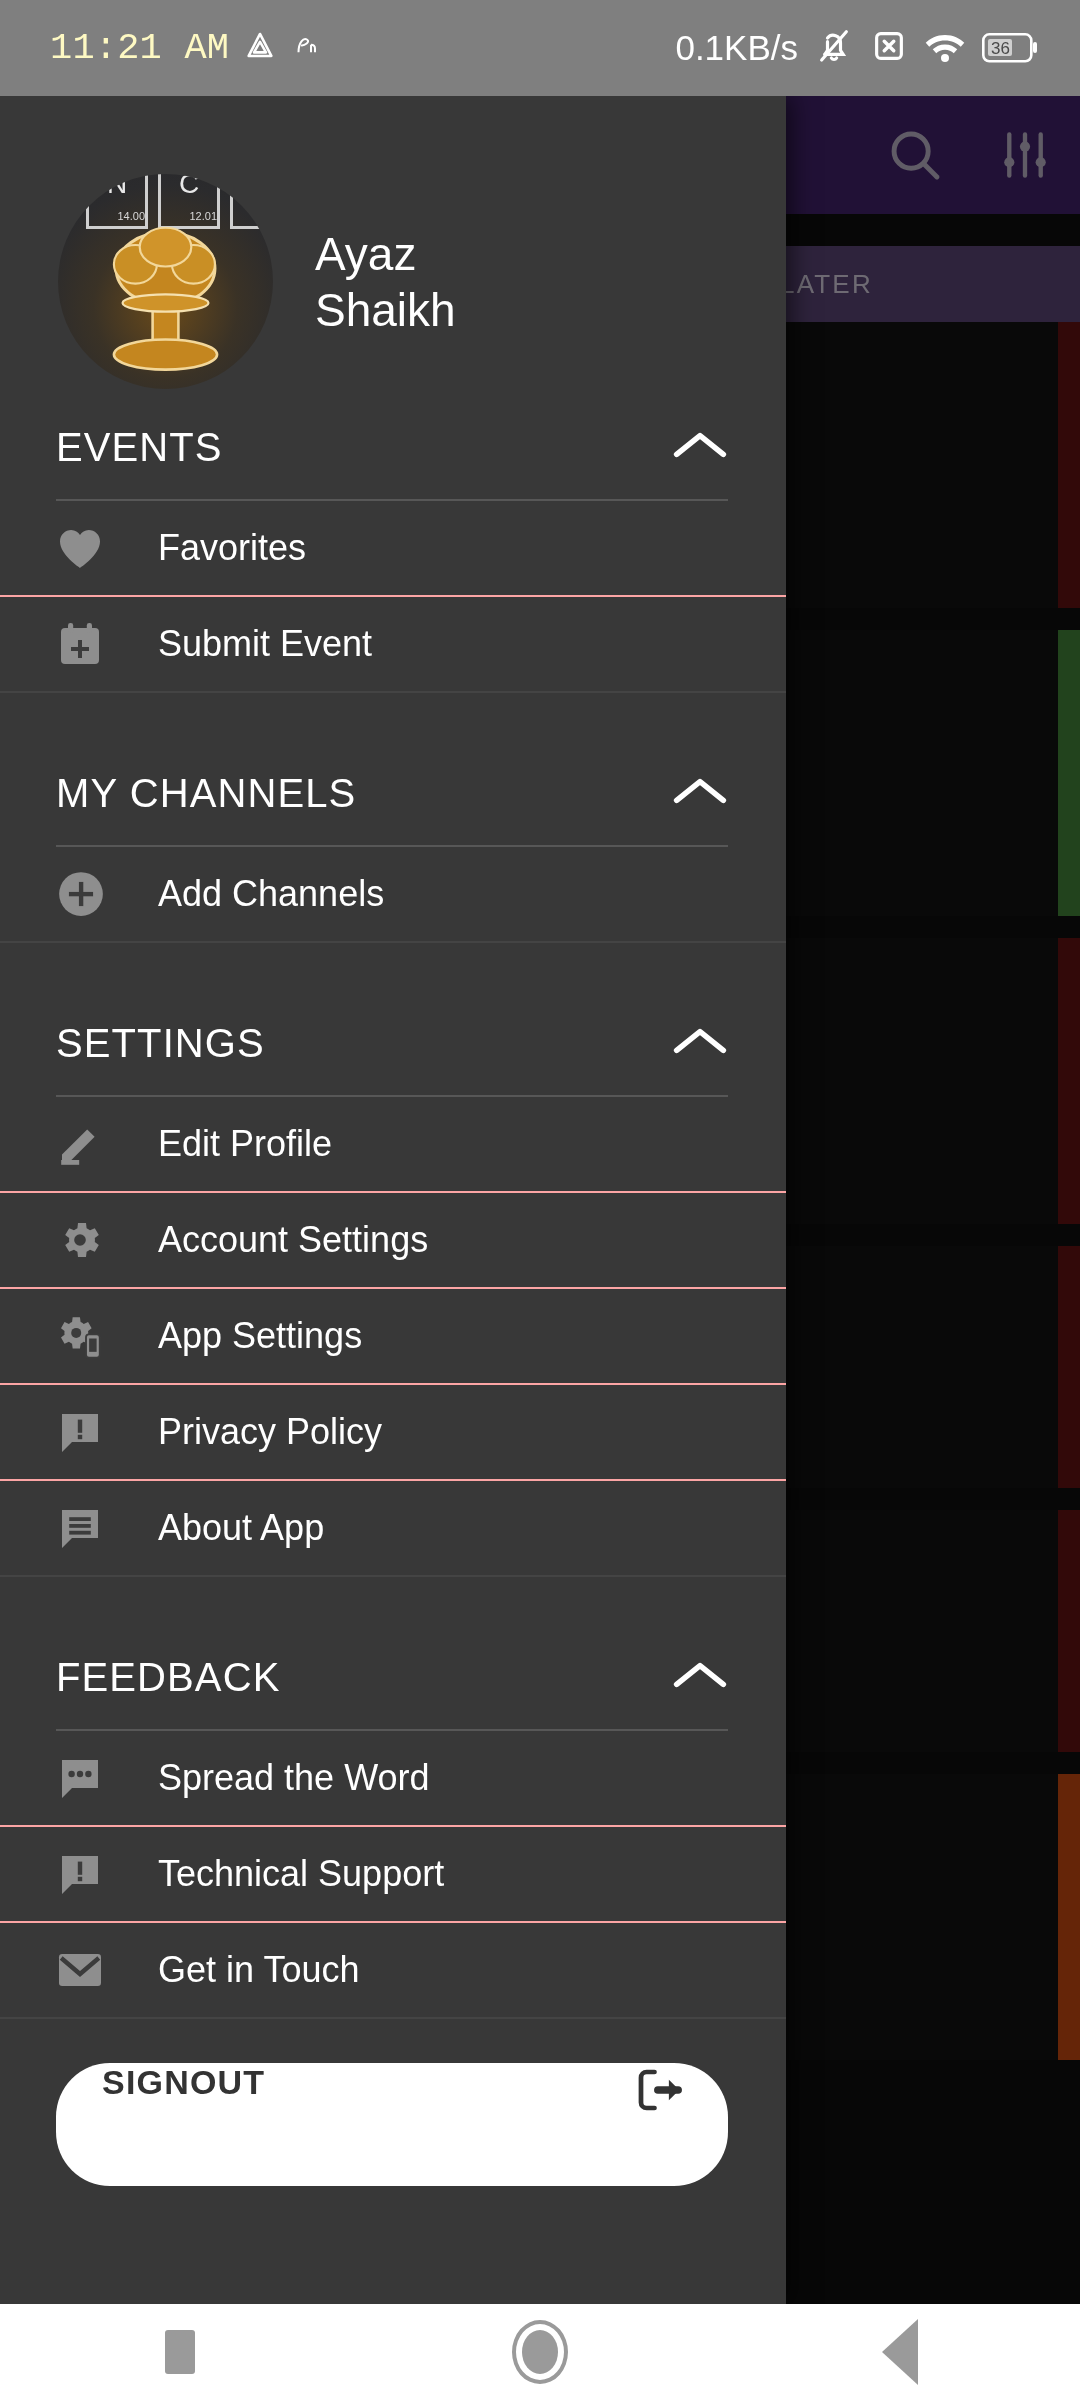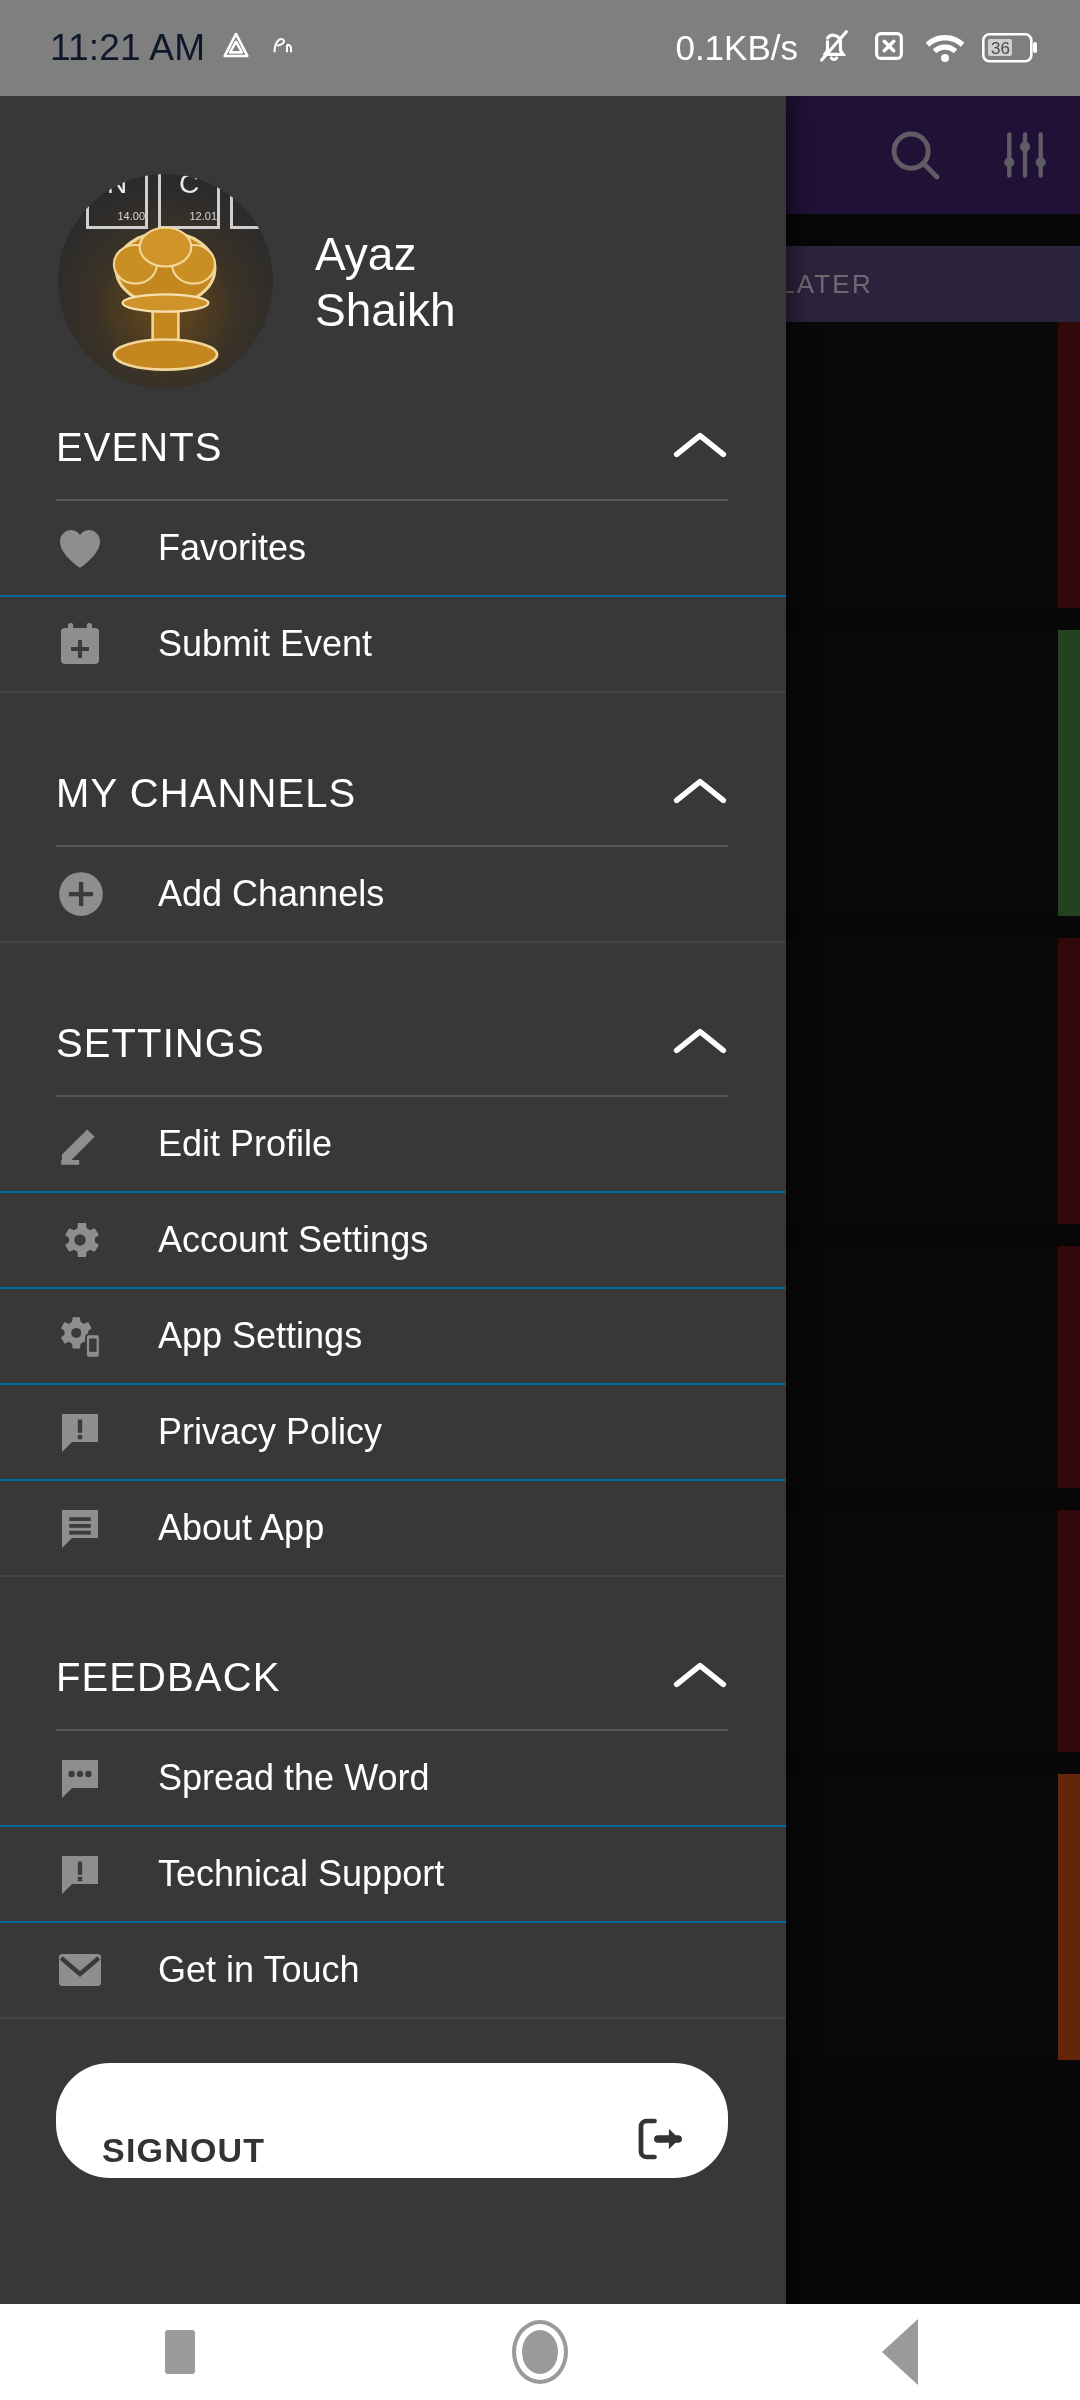--- a/index.html
+++ b/index.html
@@ -43,22 +43,23 @@
   #statusbar .sb-right {
     display: flex;
     align-items: center;
     gap: 16px;
     margin-left: auto;
     padding-right: 42px;
   }
   .sb-time {
     font-size: 37px;
     letter-spacing: 0.2px;
-    color: #0f172a;
+    color: #fef9c3;
     white-space: nowrap;
+    font-family: Liberation Mono, monospace;
   }
   .sb-net {
     font-size: 35px;
     color: #ffffff;
     white-space: nowrap;
   }
   .sb-ico { display:block; }
 
   
   #bg-app {
@@ -238,21 +239,21 @@
   .divider {
     height: 2px;
     background: #575757;
     margin: 0 58px 0 56px;
   }
   .menu-item {
     display: flex;
     align-items: center;
     height: 94px;
     padding: 0 58px 0 56px;
-    border-bottom: 2px solid #0369a1;
+    border-bottom: 2px solid #fca5a5;
   }
   .menu-item:last-child { border-bottom: 2px solid #444444; }
   .mi-icon {
     width: 58px;
     flex: 0 0 58px;
     display: flex;
     align-items: center;
     justify-content: flex-start;
   }
   .mi-label {
@@ -264,22 +265,22 @@
   .gap { height: 42px; }
 
   #signout-wrap {
     padding: 44px 58px 0 56px;
   }
   #signout {
     height: 107px;
     border-radius: 54px;
     background: #ffffff;
     display: flex;
-    align-items: flex-end;
-    padding: 0 42px 8px 46px;
+    align-items: flex-start;
+    padding: 0 42px 16px 46px;
   }
   #signout .so-text {
     color: #333333;
     font-size: 34px;
     font-weight: bold;
     letter-spacing: 1.2px;
     flex: 1 1 auto;
   }
 
   

